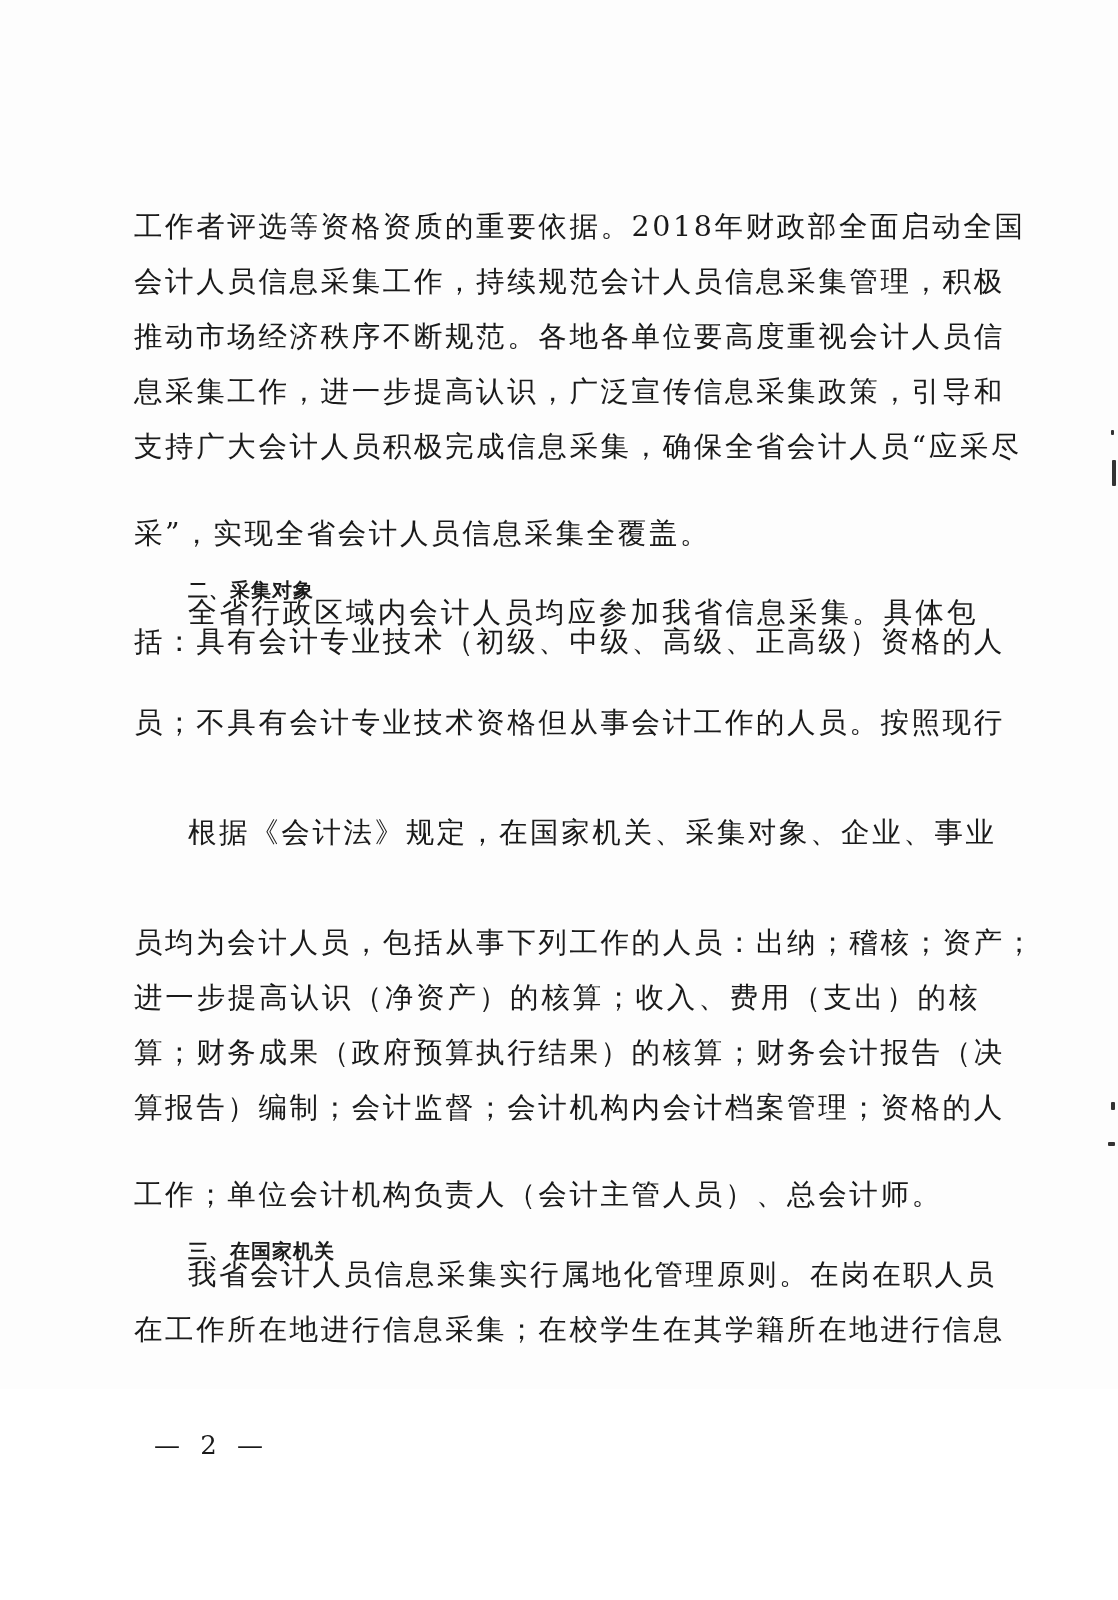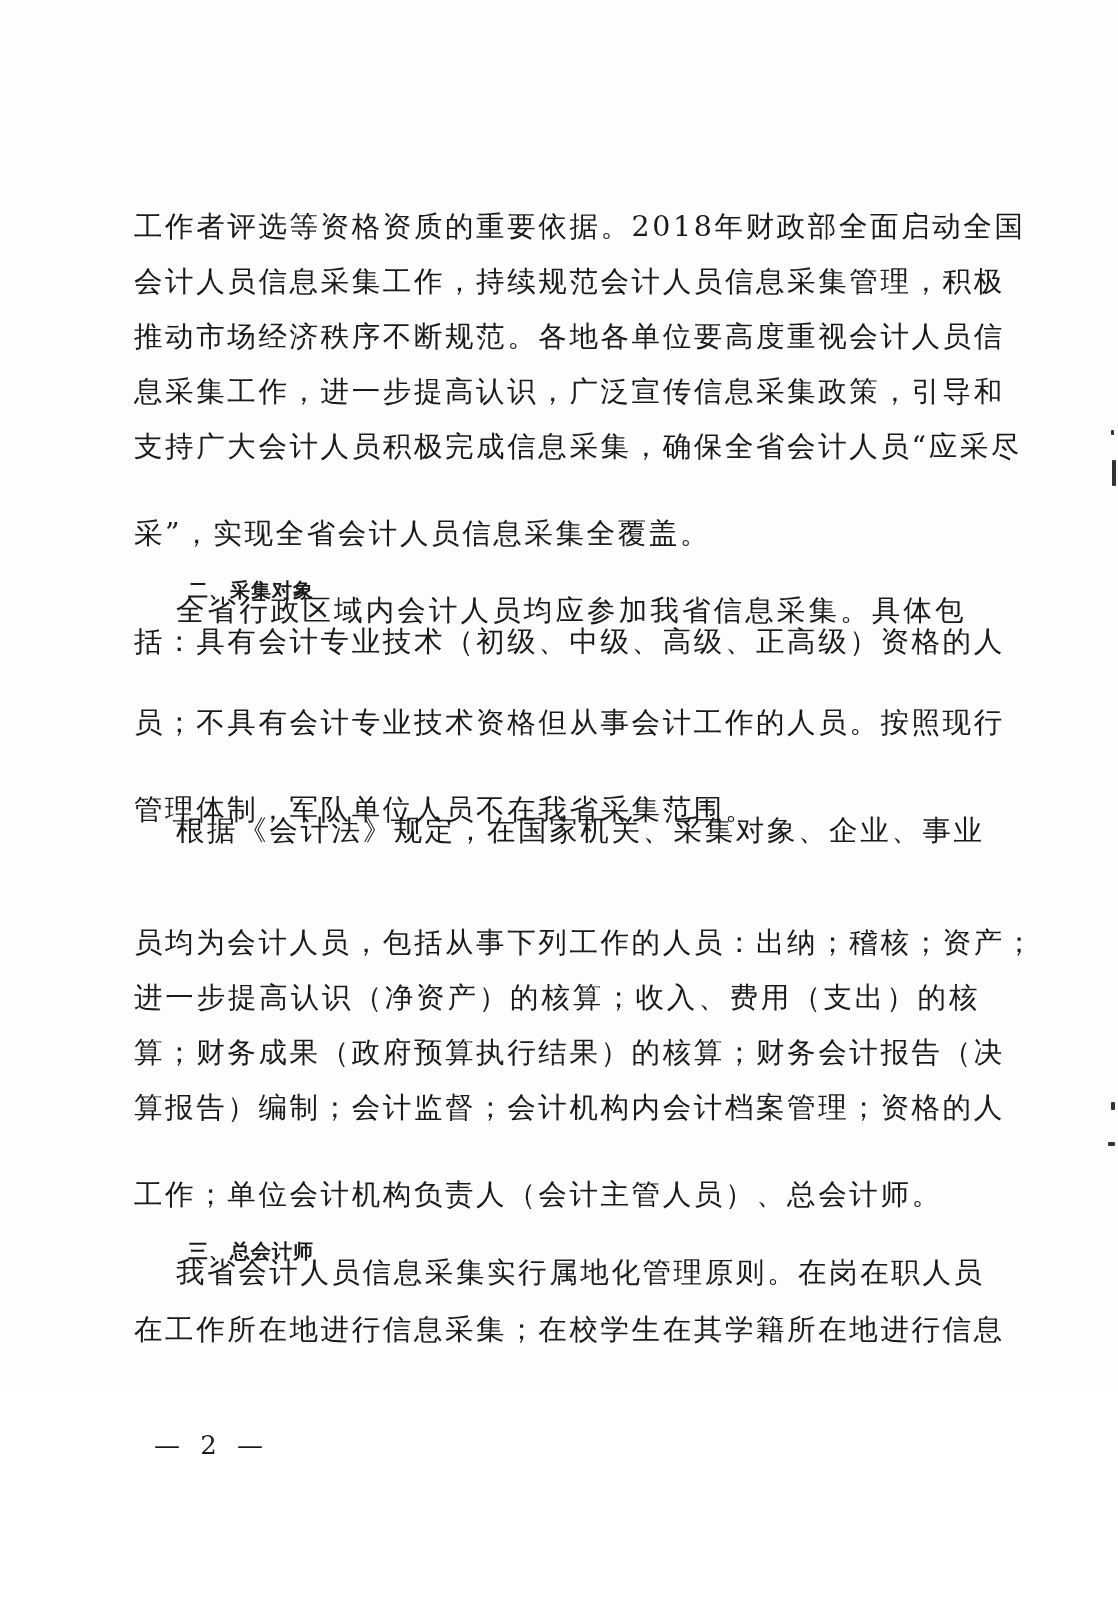--- a/index.html
+++ b/index.html
@@ -26,21 +26,21 @@
     left: 134px;
     width: 846px;
     font-size: 28.5px;
     line-height: 40px;
     white-space: nowrap;
     letter-spacing: 2.6px;
     text-align: justify;
     text-align-last: justify;
   }
   .line.last { text-align-last: left; margin-top: 32px; }
-  .line.indent { left: 176px; width: 790px; font-family: Liberation Mono, monospace; }
+  .line.indent { left: 188px; width: 790px; }
   .heading {
     position: absolute;
     left: 188px;
     font-family: "DejaVu Sans", "Liberation Sans", sans-serif;
     font-weight: bold;
     font-size: 20px;
     line-height: 40px;
     letter-spacing: 1px;
     white-space: nowrap;
     margin-top: 32px;
@@ -70,30 +70,29 @@
   <div class="line" style="top:317px">推动市场经济秩序不断规范。各地各单位要高度重视会计人员信</div>
   <div class="line" style="top:372px">息采集工作，进一步提高认识，广泛宣传信息采集政策，引导和</div>
   <div class="line" style="top:427px">支持广大会计人员积极完成信息采集，确保全省会计人员“应采尽</div>
   <div class="line last" style="top:482px">采”，实现全省会计人员信息采集全覆盖。</div>
 
   <div class="heading" style="top:538px">二、采集对象</div>
 
   <div class="line indent" style="top:593px">全省行政区域内会计人员均应参加我省信息采集。具体包</div>
   <div class="line" style="top:622px">括：具有会计专业技术（初级、中级、高级、正高级）资格的人</div>
   <div class="line" style="top:703px">员；不具有会计专业技术资格但从事会计工作的人员。按照现行</div>
-  <div class="line last" style="top:758px">管理体制，军队单位人员不在我省采集范围。</div>
 
   <div class="line indent" style="top:813px">根据《会计法》规定，在国家机关、采集对象、企业、事业</div>
   <div class="line" style="top:923px">员均为会计人员，包括从事下列工作的人员：出纳；稽核；资产；</div>
   <div class="line" style="top:978px">进一步提高认识（净资产）的核算；收入、费用（支出）的核</div>
   <div class="line" style="top:1033px">算；财务成果（政府预算执行结果）的核算；财务会计报告（决</div>
   <div class="line" style="top:1088px">算报告）编制；会计监督；会计机构内会计档案管理；资格的人</div>
   <div class="line last" style="top:1143px">工作；单位会计机构负责人（会计主管人员）、总会计师。</div>
 
-  <div class="heading" style="top:1199px">三、总会计师</div>
+  <div class="heading" style="top:1199px">三、在国家机关</div>
 
   <div class="line indent" style="top:1255px">我省会计人员信息采集实行属地化管理原则。在岗在职人员</div>
   <div class="line" style="top:1310px">在工作所在地进行信息采集；在校学生在其学籍所在地进行信息</div>
 
   <div class="page-number">— 2 —</div>
 
   <div class="artifact" style="left:1111px;top:430px;width:3px;height:5px;"></div>
   <div class="artifact" style="left:1112px;top:460px;width:4px;height:26px;"></div>
   <div class="artifact" style="left:1111px;top:1102px;width:4px;height:8px;"></div>
   <div class="artifact" style="left:1108px;top:1142px;width:7px;height:4px;"></div>

